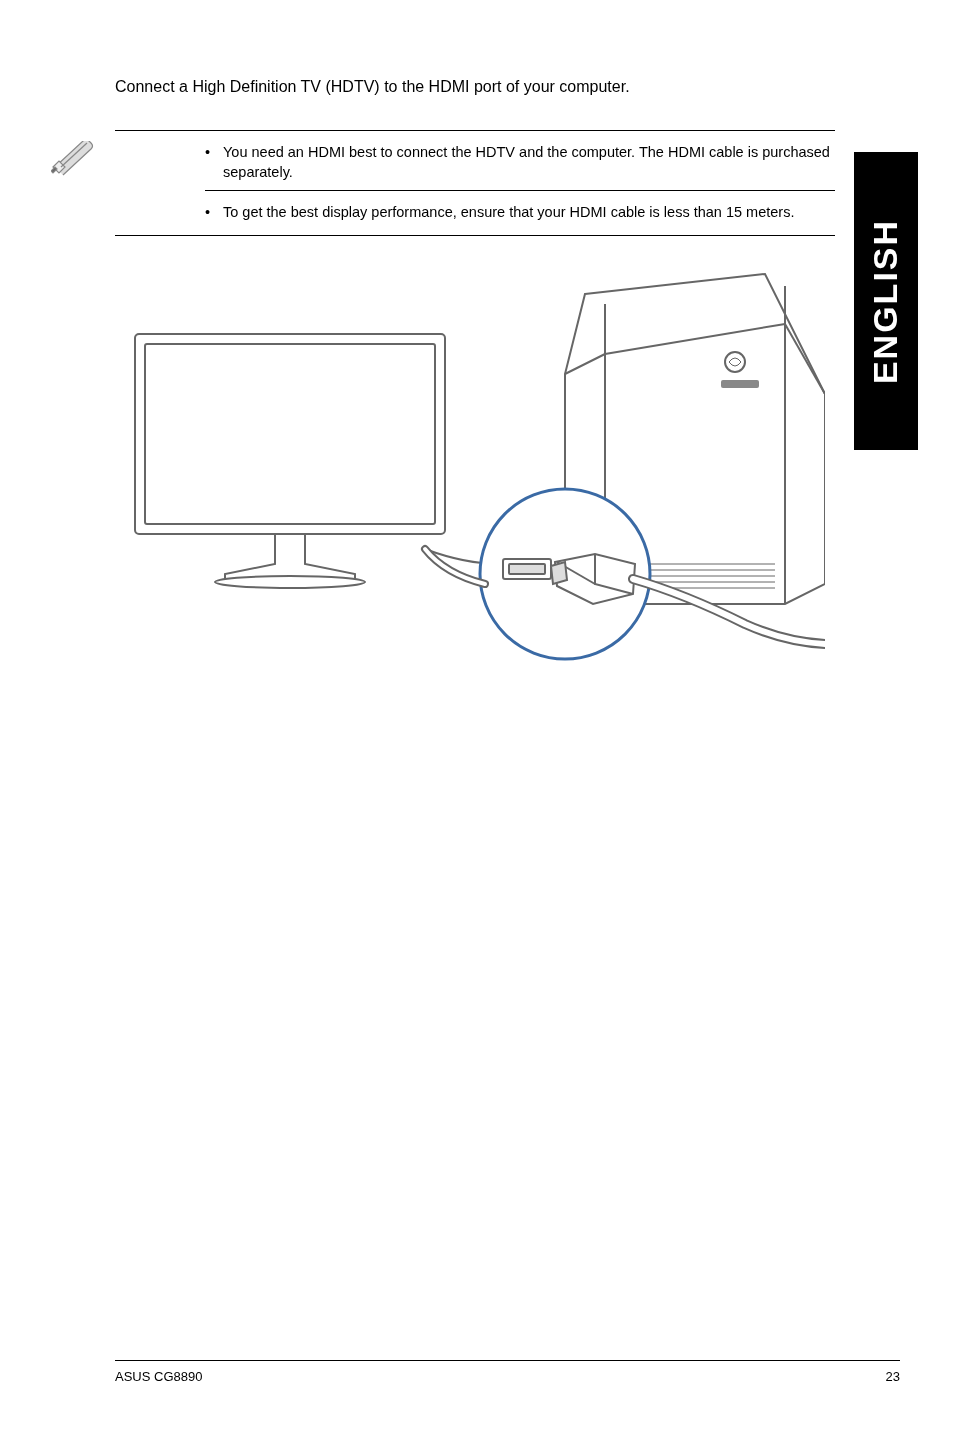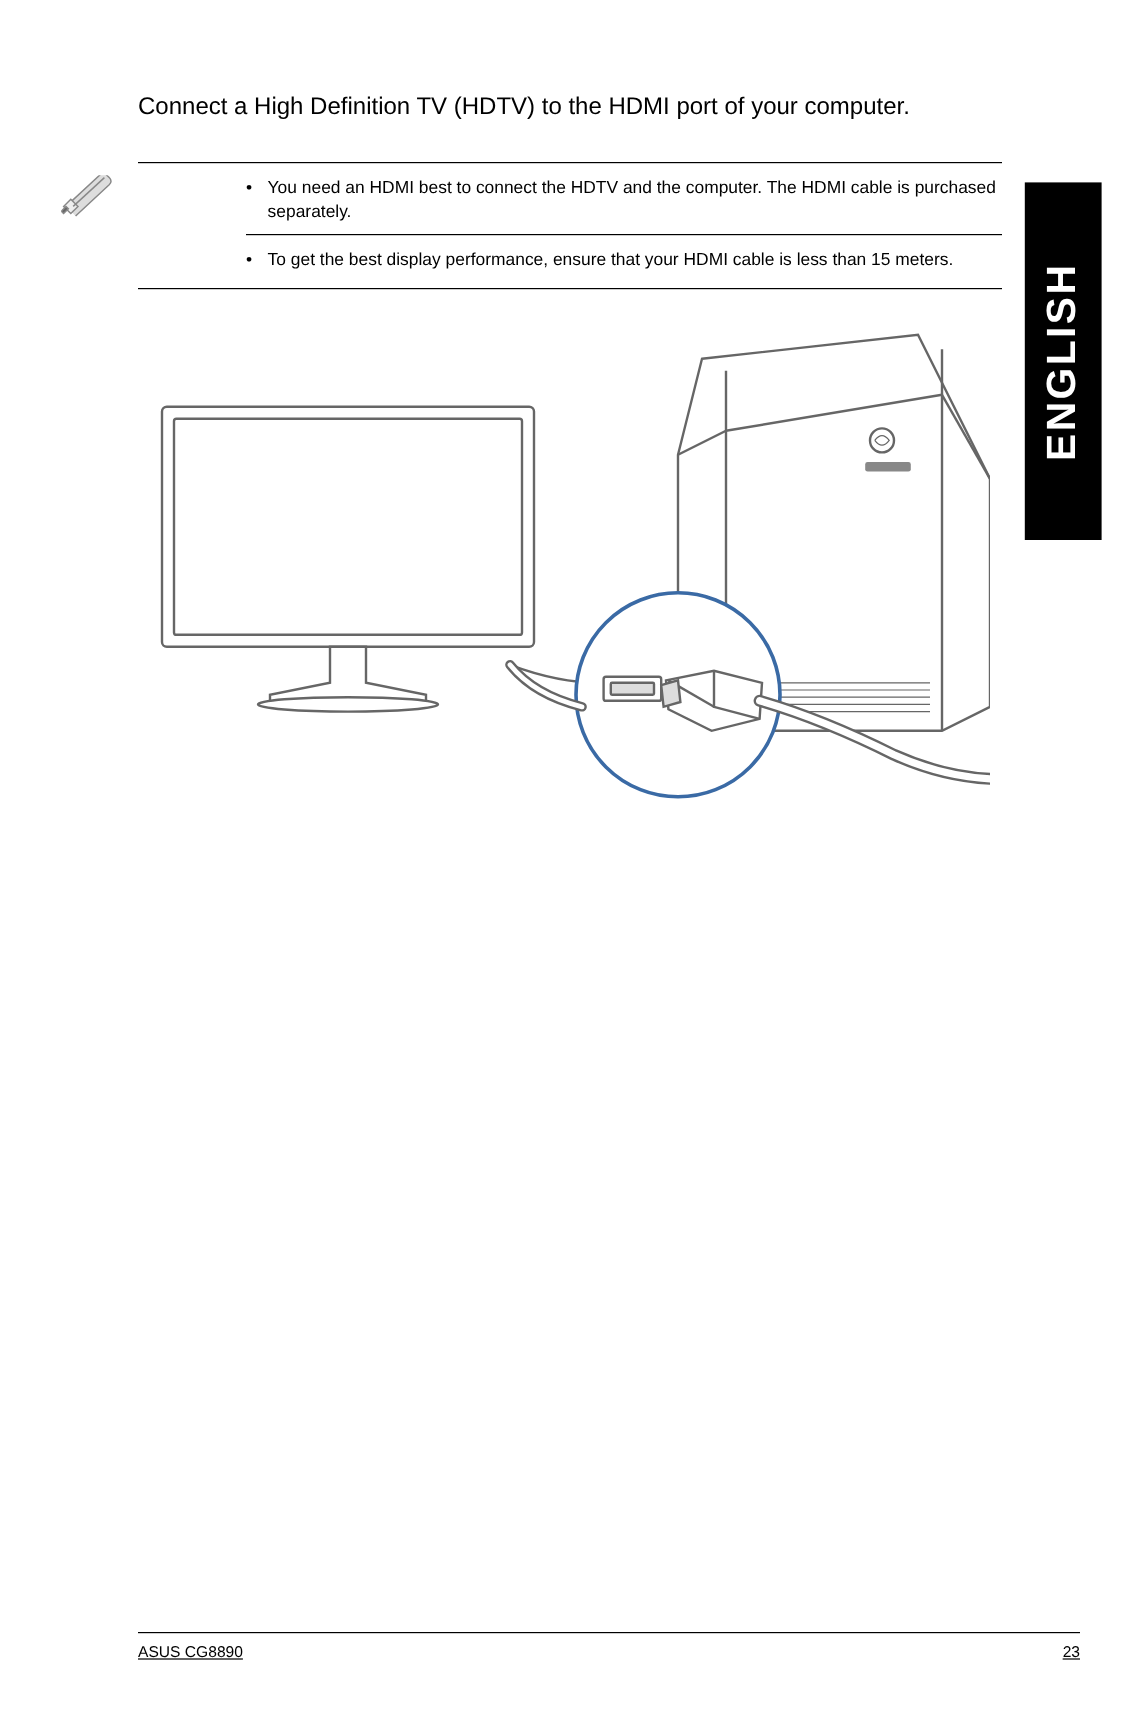--- a/index.html
+++ b/index.html
@@ -1,31 +1,31 @@
 <!DOCTYPE html>
 <html><head>
 <meta charset="utf-8">
 <style>
   * { box-sizing: border-box; margin: 0; padding: 0; }
   html, body { width: 954px; height: 1438px; background: #fff; font-family: Arial, Helvetica, sans-serif; color: #000; }
   .page { position: relative; width: 954px; height: 1438px; }
   .content { position: absolute; left: 115px; top: 78px; width: 720px; }
   .heading { font-size: 27px; font-weight: bold; margin-bottom: 14px; letter-spacing: 0.2px; }
-  .intro { font-size: 20px; margin-bottom: 34px; }
+  .intro { font-size: 16px; margin-bottom: 34px; }
   .note-block { border-top: 1px solid #000; border-bottom: 1px solid #000; padding: 12px 0 12px 0; position: relative; }
   .note-icon { position: absolute; left: -64px; top: 10px; }
   .note-list { list-style: none; padding-left: 90px; font-size: 14.5px; line-height: 1.35; }
   .note-list li { position: relative; padding-left: 18px; margin-bottom: 8px; }
   .note-list li:last-child { border-top: 1px solid #000; padding-top: 12px; margin-bottom: 0; }
   .note-list li::before { content: "•"; position: absolute; left: 0; top: 0; }
   .note-list li:last-child::before { top: 12px; }
   .illustration { margin-top: 28px; margin-left: 10px; }
   .side-tab { position: absolute; right: 36px; top: 152px; width: 64px; height: 298px; background: #000; display: flex; align-items: center; justify-content: center; }
   .side-tab-text { color: #fff; font-weight: bold; font-size: 34px; transform: rotate(-90deg); letter-spacing: 2px; font-family: Arial, Helvetica, sans-serif; font-stretch: condensed; }
-  .footer { position: absolute; left: 115px; right: 54px; bottom: 54px; border-top: 1px solid #000; padding-top: 8px; display: flex; justify-content: space-between; font-size: 13px; text-decoration: underline; }
+  .footer { position: absolute; left: 115px; right: 54px; bottom: 54px; border-top: 1px solid #000; padding-top: 8px; display: flex; justify-content: space-between; font-size: 13px; }
 </style>
 </head>
 <body>
 
 <div class="page">
 
   <div class="side-tab">
     <span class="side-tab-text">ENGLISH</span>
   </div>
 

